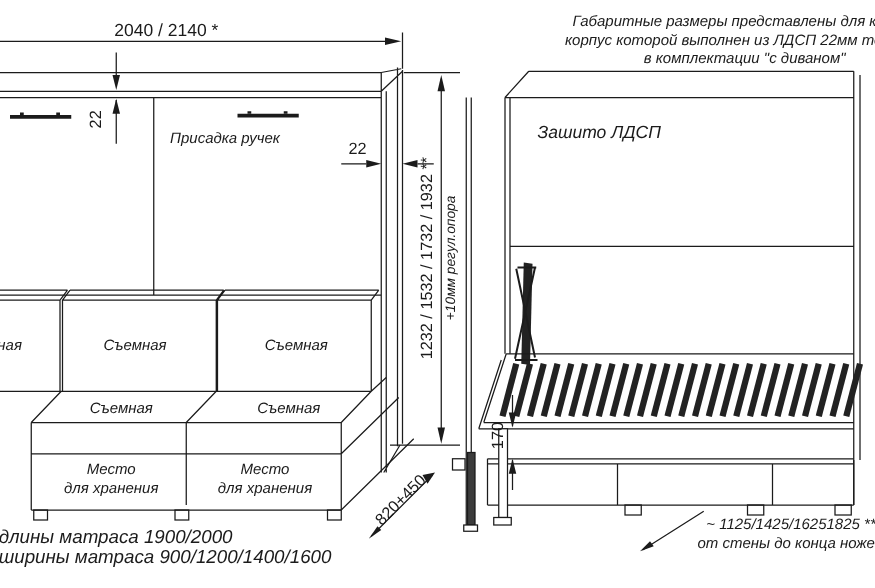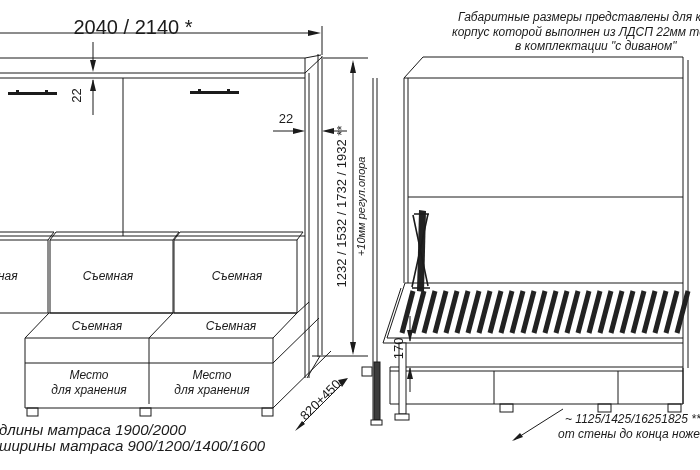--- a/index.html
+++ b/index.html
@@ -3,21 +3,21 @@
 <meta charset="utf-8">
 <style>
   html,body{margin:0;padding:0;background:#fff;}
   .stage{position:relative;width:700px;height:470px;overflow:hidden;background:#fff;}
   .t{position:absolute;white-space:nowrap;color:#1b1b1b;font-family:"Liberation Sans",sans-serif;line-height:1.15;}
   .i{font-style:italic;}
   .c{text-align:center;}
   .s11{font-size:11px;}
   .s12{font-size:12px;}
   .s13{font-size:13px;}
-  .s14{font-size:20px;}
+  .s14{font-size:14px;}
   .s15{font-size:15px;}
   .r90{transform:rotate(-90deg);}
   .r45{transform:rotate(-45deg);}
   svg{position:absolute;left:0;top:0;}
 </style>
 </head>
 <body>
 
 <div class="stage">
 
@@ -132,32 +132,34 @@
   <div class="t i s12" style="left:515px;top:40px">в комплектации "с диваном"</div>
 
   <div class="t s14 c" style="left:58px;top:16px;width:150px">2040 / 2140 *</div>
   <div class="t s13 c r90" style="left:62px;top:88px;width:30px">22</div>
   <div class="t s13 c" style="left:274px;top:112px;width:24px">22</div>
   <div class="t s13 c r90" style="left:192px;top:199px;width:300px">1232 / 1532 / 1732 / 1932 **</div>
   <div class="t s11 c r90 i" style="left:261px;top:200px;width:200px">+10мм регул.опора</div>
   <div class="t s13 c r45" style="left:271px;top:393px;width:100px">820+450</div>
   <div class="t s13 c r90" style="left:384px;top:341px;width:30px">170</div>
 
+  <div class="t i s12 c" style="left:120px;top:104px;width:120px">Присадка ручек</div>
 
   <div class="t i s12" style="left:-33px;top:270px">Съемная</div>
   <div class="t i s12 c" style="left:58px;top:270px;width:100px">Съемная</div>
   <div class="t i s12 c" style="left:187px;top:270px;width:100px">Съемная</div>
   <div class="t i s12 c" style="left:47px;top:320px;width:100px">Съемная</div>
   <div class="t i s12 c" style="left:181px;top:320px;width:100px">Съемная</div>
 
   <div class="t i s12 c" style="left:29px;top:369px;width:120px">Место</div>
   <div class="t i s12 c" style="left:29px;top:384px;width:120px">для хранения</div>
   <div class="t i s12 c" style="left:152px;top:369px;width:120px">Место</div>
   <div class="t i s12 c" style="left:152px;top:384px;width:120px">для хранения</div>
 
+  <div class="t i s14" style="left:430px;top:97px">Зашито ЛДСП</div>
 
   <div class="t i s12" style="left:565px;top:413px">~ 1125/1425/16251825 **</div>
   <div class="t i s12" style="left:558px;top:428px">от стены до конца ножек</div>
 
   <div class="t i s15" style="left:-30px;top:421px">для длины матраса 1900/2000</div>
   <div class="t i s15" style="left:-30px;top:437px">для ширины матраса 900/1200/1400/1600</div>
 
 </div>
 
 </body></html>

